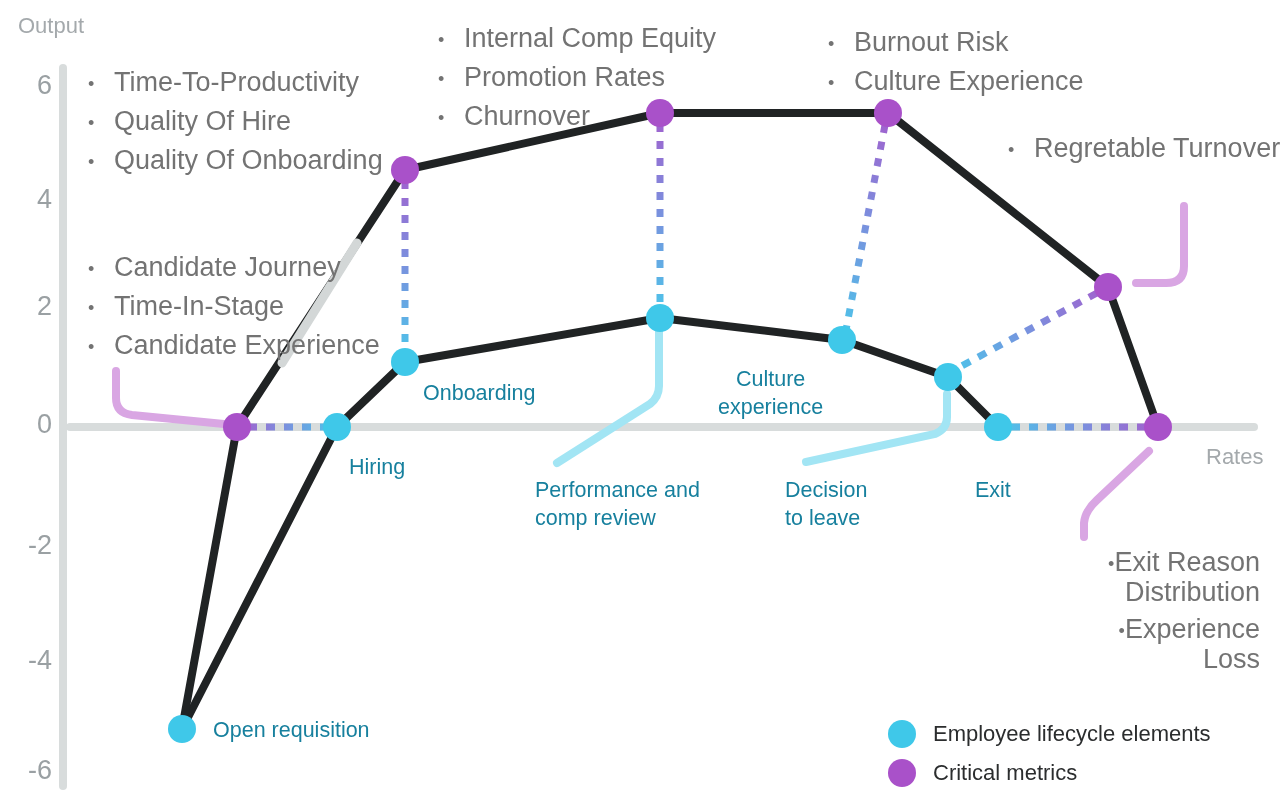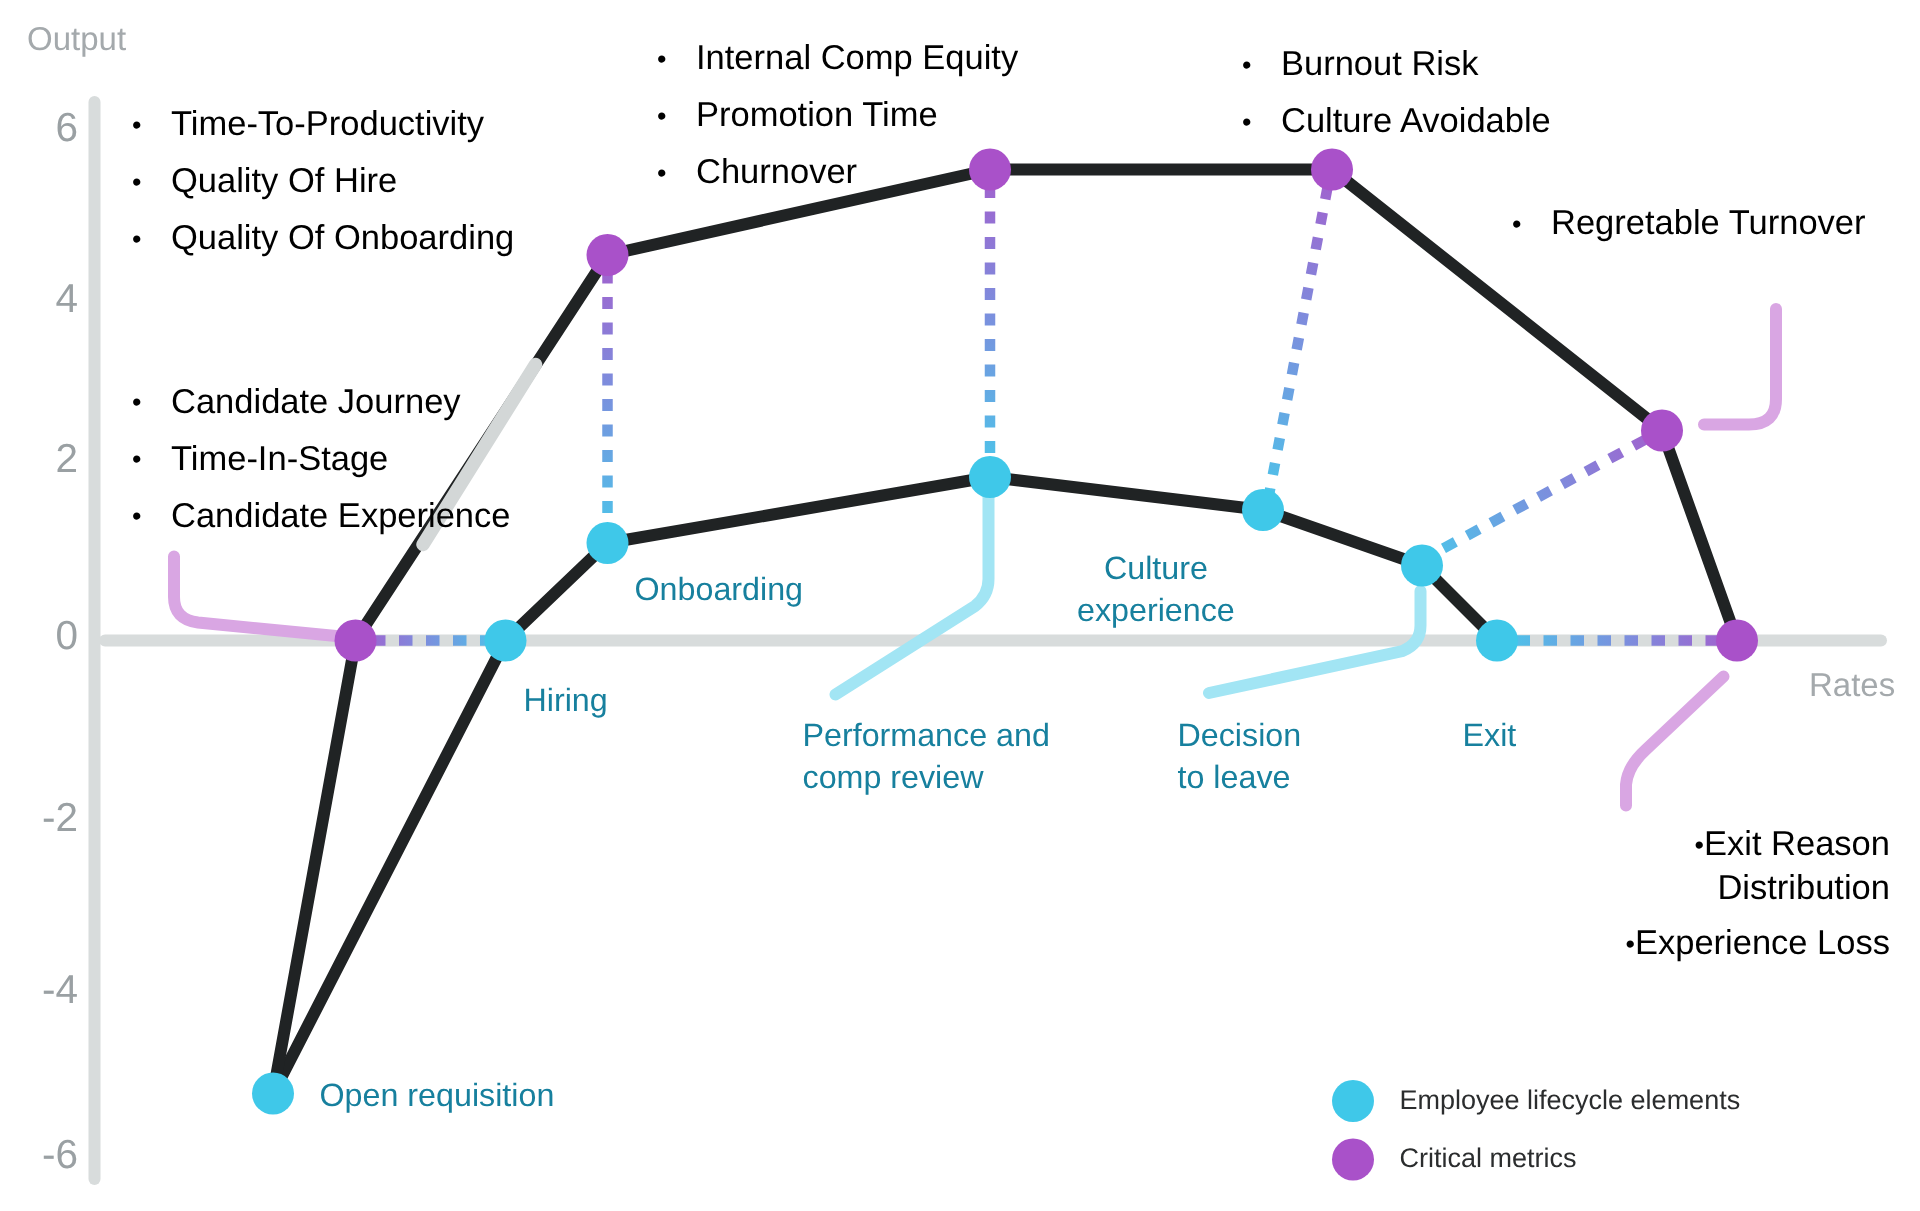--- a/index.html
+++ b/index.html
@@ -12,21 +12,21 @@
   svg{position:absolute;left:0;top:0;}
 
   .axis-title{
     position:absolute;color:#a4a9ac;font-size:22px;white-space:nowrap;
   }
   .tick{
     position:absolute;left:0;width:52px;text-align:right;
     color:#9aa0a3;font-size:27px;transform:translateY(-52%);
   }
   .metric-group{
-    position:absolute;color:#000000;font-size:23px;line-height:37px;
+    position:absolute;color:#737373;font-size:27px;line-height:37px;
     white-space:nowrap;
   }
   .metric-item{padding-left:26px;text-indent:-26px;}
   .metric-item::before{
     content:"\2022";display:inline-block;width:26px;text-indent:0;
     font-size:18px;vertical-align:1px;
   }
   .metric-group.wrap{white-space:normal;width:205px;line-height:28px;}
   .metric-group.wrap .metric-item{margin-bottom:9px;text-align:right;}
   .stage-label{
@@ -34,21 +34,21 @@
     white-space:nowrap;
   }
   .stage-line{display:block;}
   .legend{position:absolute;left:888px;top:714px;}
   .legend-row{display:flex;align-items:center;height:39px;}
   .legend-dot{
     width:28px;height:28px;border-radius:50%;margin-right:17px;flex:0 0 auto;
   }
   .legend-dot.cyan{background:#3fc8e9;}
   .legend-dot.purple{background:#a951c9;}
-  .legend-label{color:#2b2d2e;font-size:18px;white-space:nowrap;}
+  .legend-label{color:#2b2d2e;font-size:22px;white-space:nowrap;}
 </style>
 </head>
 <body>
 
 <div id="stage-area">
 
   <svg width="1280" height="807" viewBox="0 0 1280 807">
     <defs>
       <linearGradient id="gd1" gradientUnits="userSpaceOnUse" x1="237" y1="427" x2="337" y2="427">
         <stop offset="0" stop-color="#a35fcd"></stop>
@@ -131,27 +131,27 @@
   <div class="tick" style="top:771px;">-6</div>
 
   <div class="metric-group" style="left:88px;top:64px;">
     <div class="metric-item">Time-To-Productivity</div>
     <div class="metric-item">Quality Of Hire</div>
     <div class="metric-item">Quality Of Onboarding</div>
   </div>
 
   <div class="metric-group" style="left:438px;top:20px;">
     <div class="metric-item">Internal Comp Equity</div>
-    <div class="metric-item">Promotion Time</div>
+    <div class="metric-item">Promotion Rates</div>
     <div class="metric-item">Churnover</div>
   </div>
 
   <div class="metric-group" style="left:828px;top:24px;">
     <div class="metric-item">Burnout Risk</div>
-    <div class="metric-item">Culture Avoidable</div>
+    <div class="metric-item">Culture Experience</div>
   </div>
 
   <div class="metric-group" style="left:1008px;top:130px;">
     <div class="metric-item">Regretable Turnover</div>
   </div>
 
   <div class="metric-group" style="left:88px;top:249px;">
     <div class="metric-item">Candidate Journey</div>
     <div class="metric-item">Time-In-Stage</div>
     <div class="metric-item">Candidate Experience</div>

